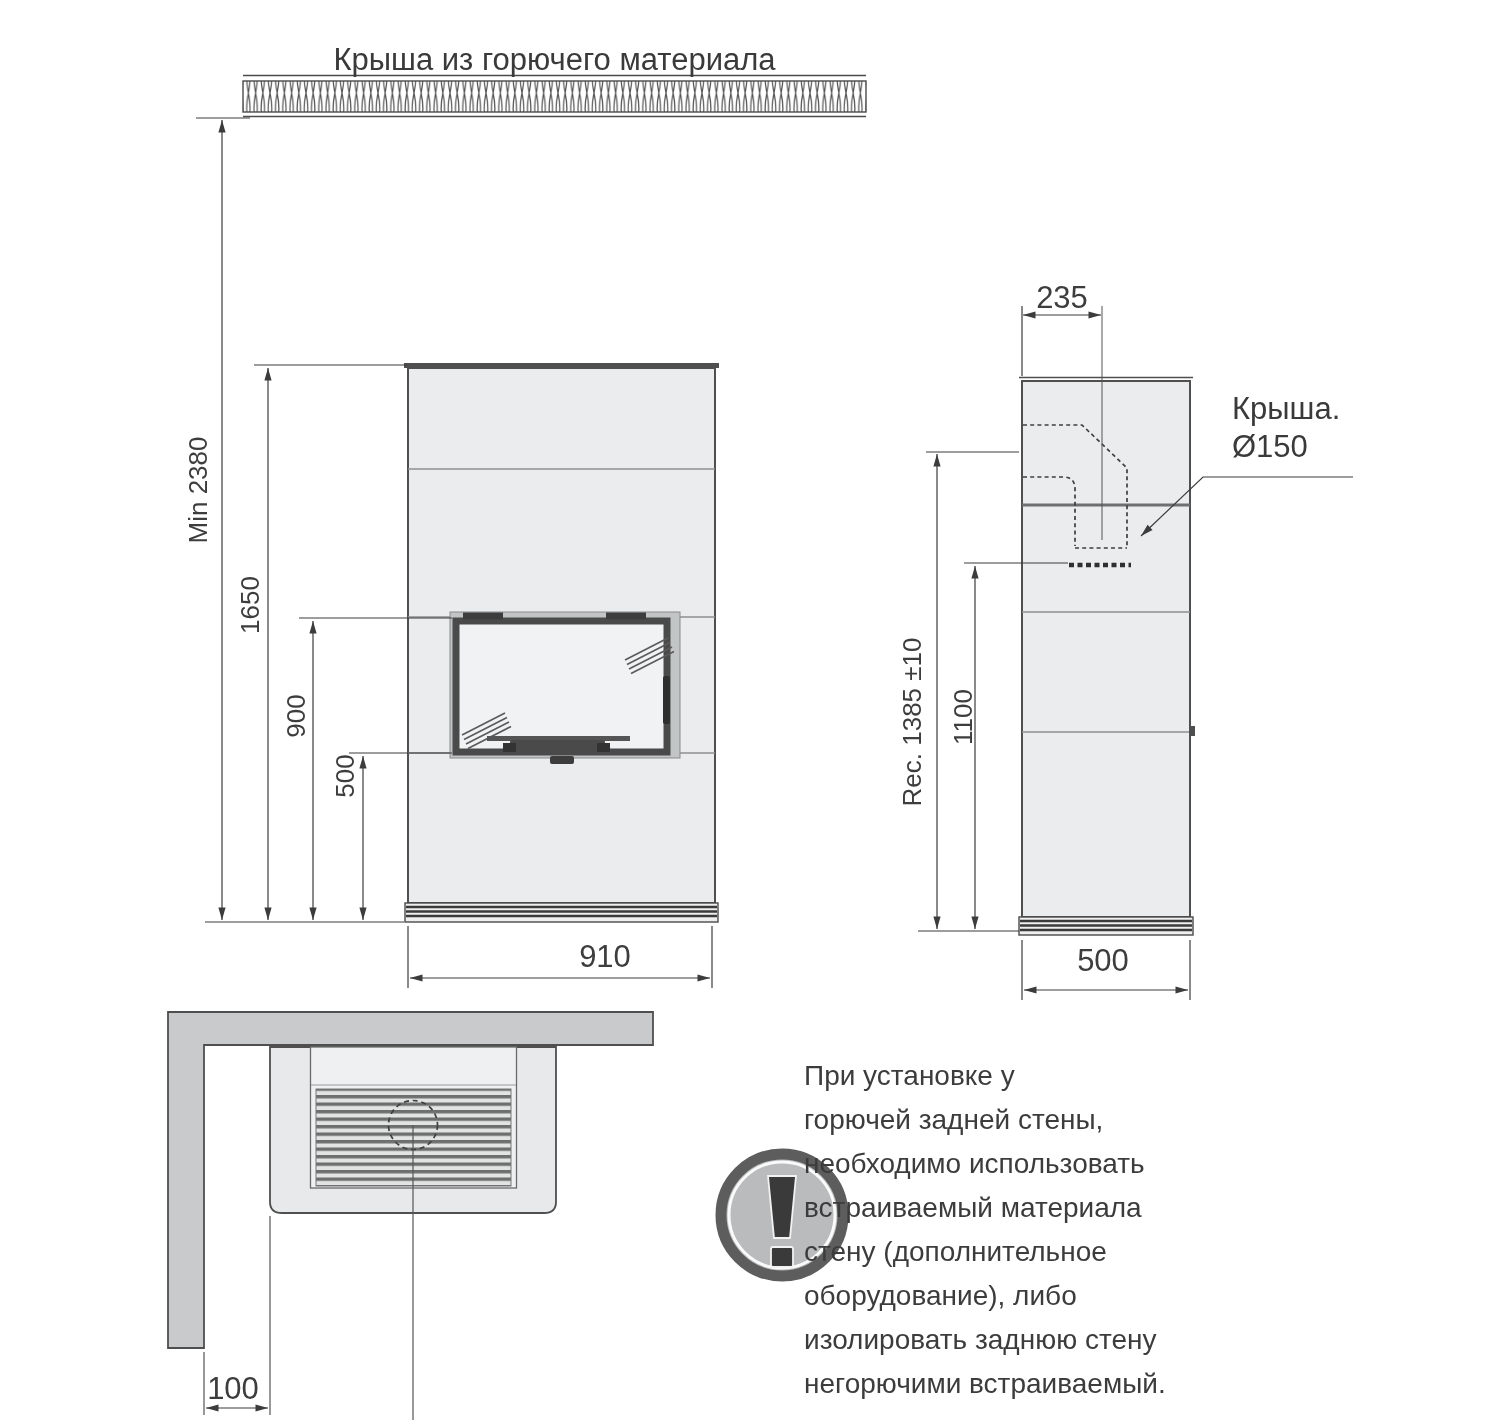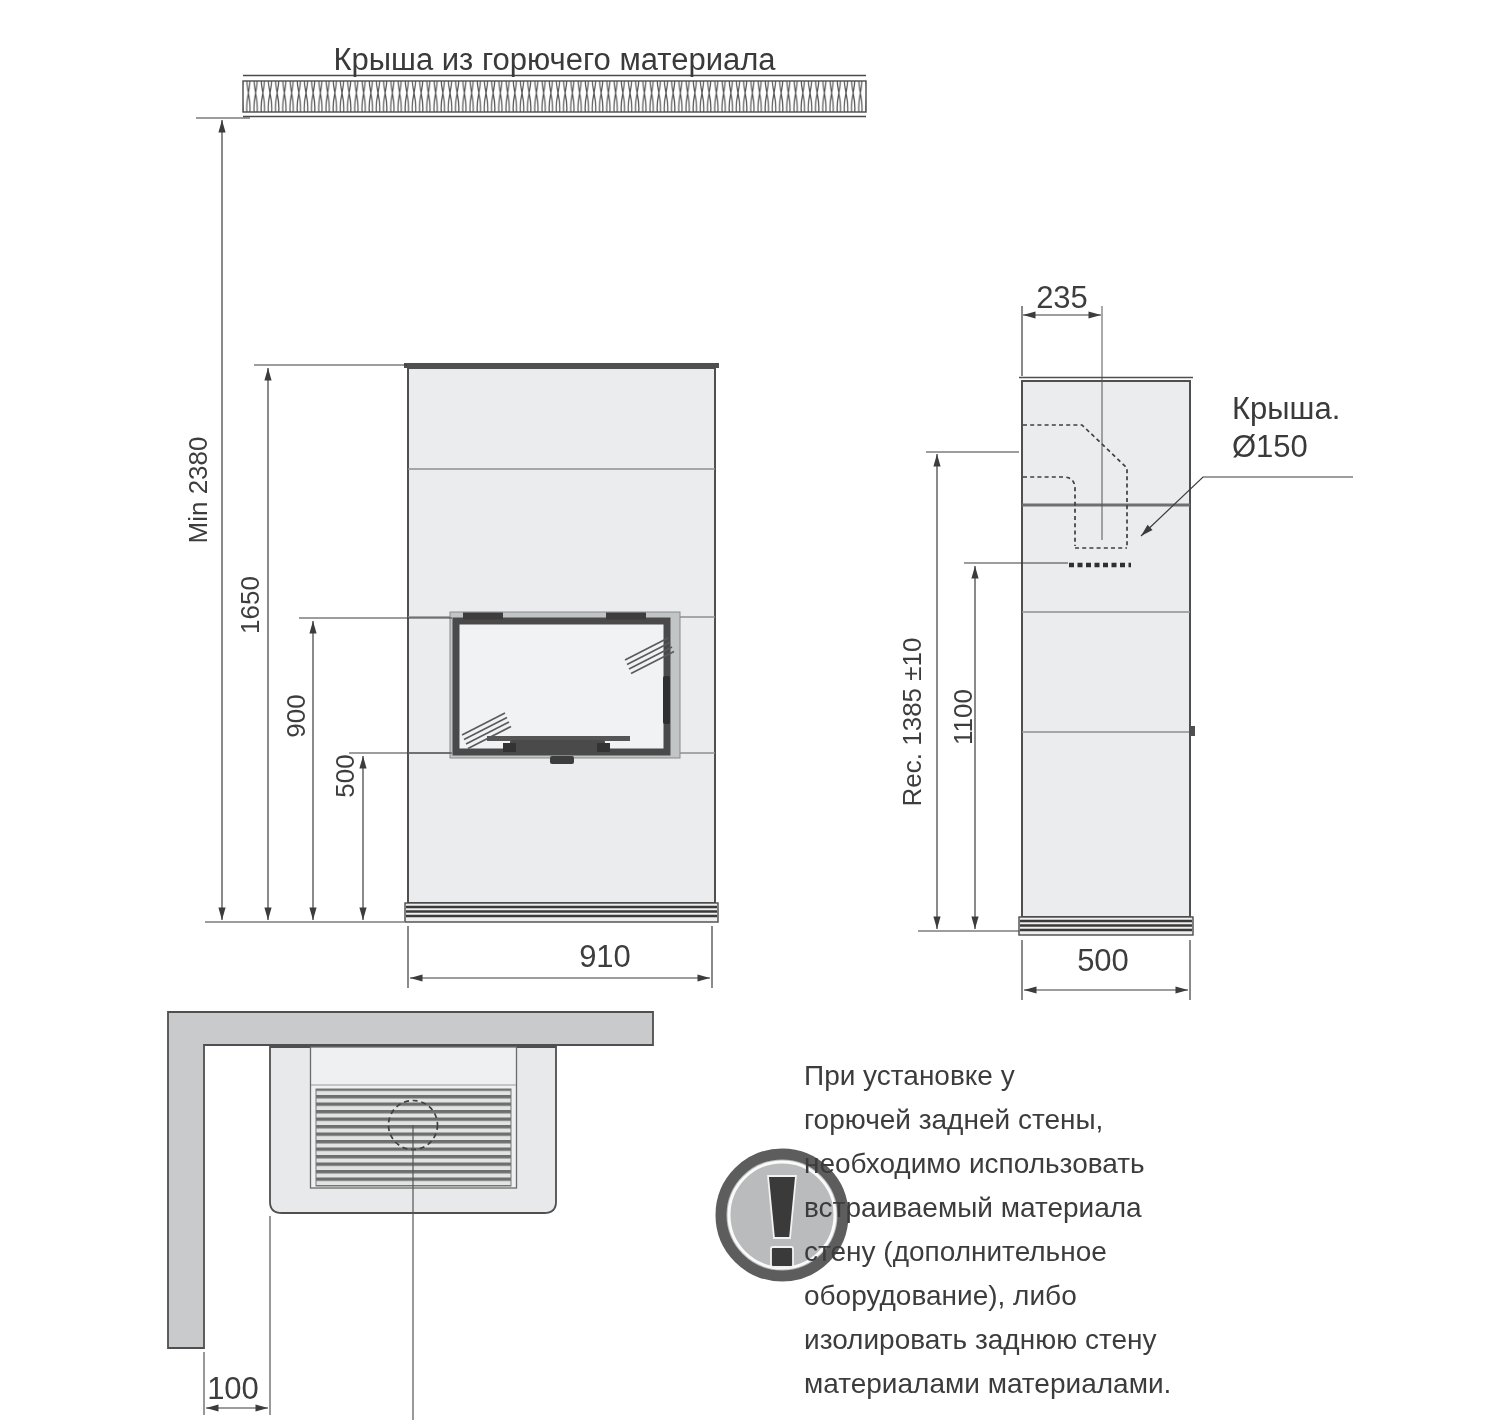--- a/index.html
+++ b/index.html
@@ -177,16 +177,16 @@
   <div class="lbl" style="left:233px;top:1389px;">100</div>
 
   <div class="warn-text">
     <div>При установке у</div>
     <div>горючей задней стены,</div>
     <div>необходимо использовать</div>
     <div>встраиваемый материала</div>
     <div>стену (дополнительное</div>
     <div>оборудование), либо</div>
     <div>изолировать заднюю стену</div>
-    <div>материалами материалами.</div>
+    <div>негорючими встраиваемый.</div>
   </div>
 
 </div>
 
 </body></html>

